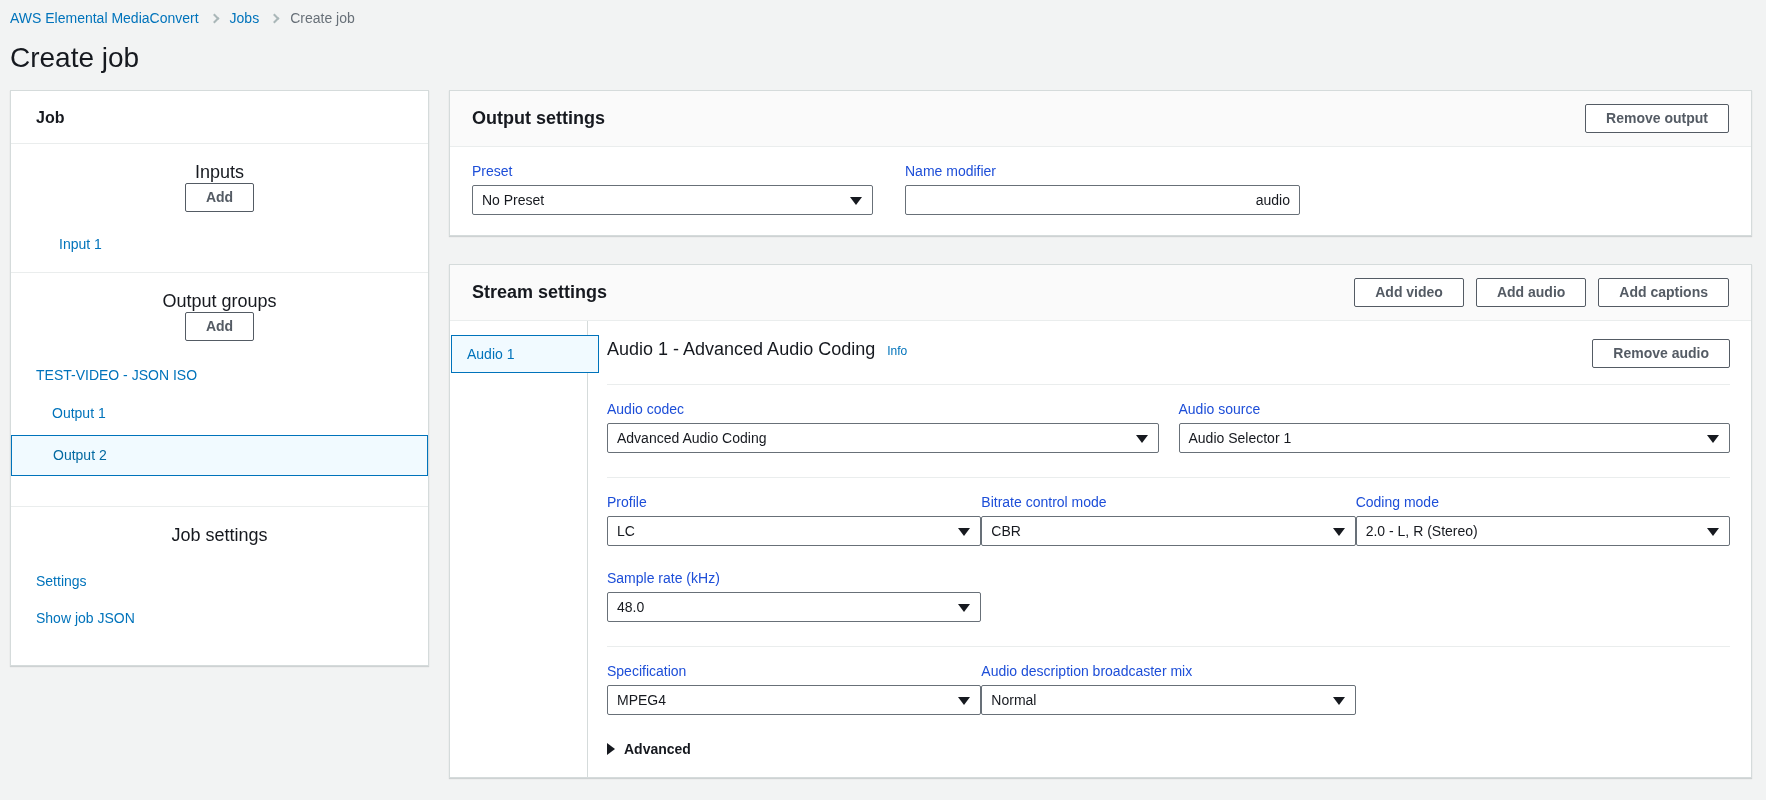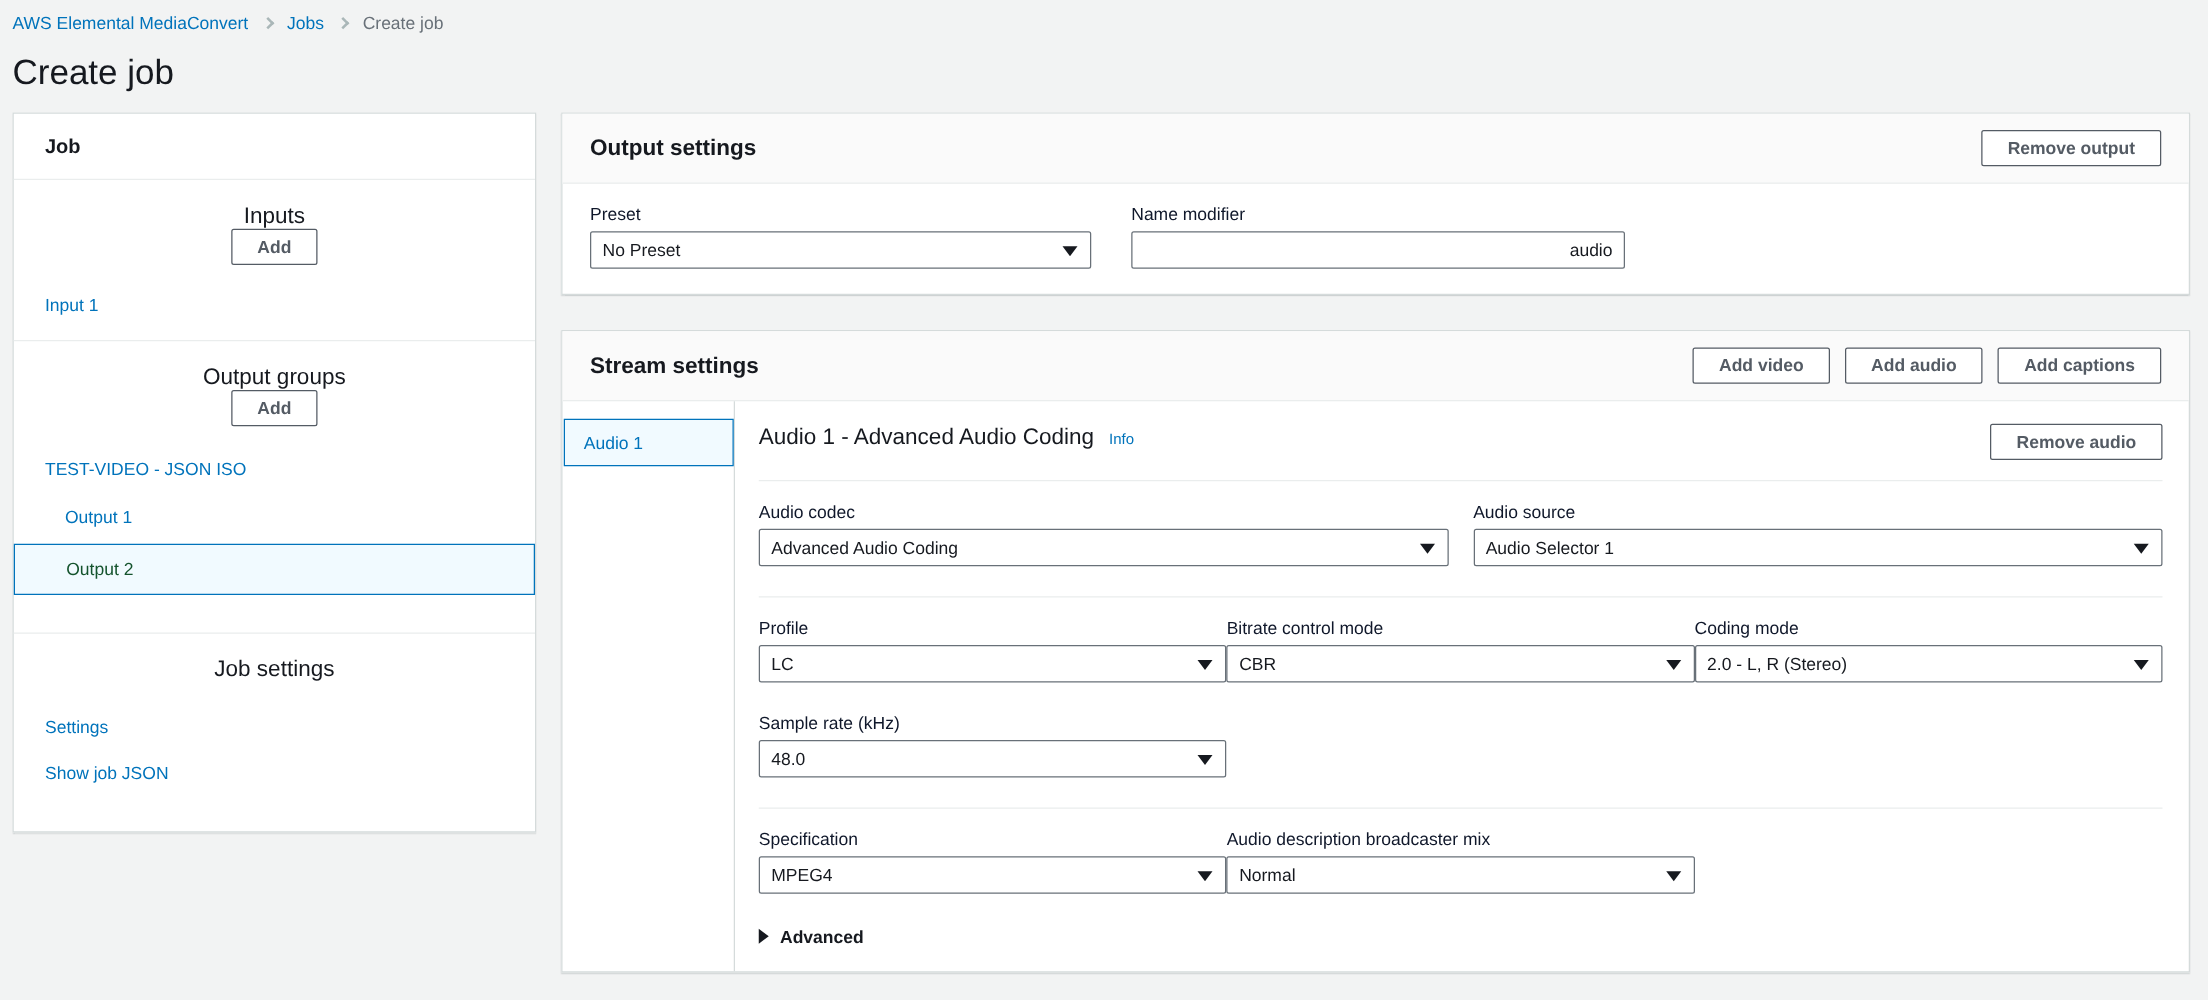--- a/index.html
+++ b/index.html
@@ -34,21 +34,21 @@
   .sb-sec-inputs { min-height:119px; }
   .sb-sec-groups { min-height:234px; }
   .sb-sec-jobsettings { min-height:158px; }
   .sb-title-row { display:flex; justify-content:space-between; align-items:center;flex-direction:column; }
   .sb-title { font-size:18px; font-weight:400; color:#16191f; }
   .sb-link { display:block; color:#0073bb; text-decoration:none; font-size:14px; }
   .indent { margin-left:16px; }
   .sb-selected-row {
     display:block; margin:14px -25px 2px; height:41px; line-height:39px;
     background:#f1faff; border:1px solid #0073bb;
-    color:#14532d; text-decoration:none; padding-left:41px; font-size:14px;
+    color:#0369a1; text-decoration:none; padding-left:41px; font-size:14px;
   }
 
   
   .btn {
     display:inline-block; background:#fff; border:1px solid #545b64; border-radius:2px;
     color:#545b64; font-weight:700; font-size:14px; line-height:17px;
     padding:5px 20px; cursor:pointer; font-family:inherit; white-space:nowrap;
   }
 
   
@@ -57,21 +57,21 @@
     display:flex; justify-content:space-between; align-items:center;
     height:56px; padding:0 22px; background:#fafafa; border-bottom:1px solid #eaeded;
   }
   .card-title { font-size:18px; font-weight:700; color:#16191f; }
   .header-btns { display:flex; gap:12px; }
 
   .output-card { margin-bottom:28px; }
   .output-body { display:flex; gap:32px; padding:16px 22px 20px; }
 
   
-  .field-label { display:block; font-size:14px; color:#0f172a; margin-bottom:6px; }
+  .field-label { display:block; font-size:14px; color:#1d4ed8; margin-bottom:6px; }
   .select {
     position:relative; height:30px; line-height:28px; background:#fff;
     border:1px solid #687078; border-radius:2px; padding:0 30px 0 9px;
     font-size:14px; color:#16191f; cursor:pointer;
     white-space:nowrap; overflow:hidden;
   }
   .select-arrow {
     position:absolute; right:10px; top:11px; width:0; height:0;
     border-left:6px solid transparent; border-right:6px solid transparent;
     border-top:8px solid #16191f;
@@ -79,21 +79,21 @@
   .text-input {
     height:30px; border:1px solid #687078; border-radius:2px; background:#fff;
     padding:0 9px; font-size:14px; color:#16191f; font-family:inherit; width:395px;text-align:right;
   }
   .w-preset { width:401px; }
 
   
   .stream-body { display:flex; }
   .tab-rail { width:138px; flex:none; border-right:1px solid #d5dbdb; padding-top:14px; min-height:426px; }
   .tab-audio1 {
-    display:block; margin-left:1px; width:136px; height:38px; line-height:36px;
+    display:block; margin-left:1px; width:148px; height:38px; line-height:36px;
     background:#f1faff; border:1px solid #0073bb; color:#0073bb;
     padding-left:15px; font-size:14px; text-decoration:none;
   }
   .panel { flex:1; padding:18px 21px 20px 19px; min-width:0; }
   .panel-head { display:flex; justify-content:space-between; align-items:flex-start; }
   .panel-title-wrap { display:flex; align-items:baseline; gap:12px; }
   .panel-title { font-size:18px; font-weight:400; color:#16191f; }
   .info-link { font-size:12px; color:#0073bb; text-decoration:none; }
   .divider { border-bottom:1px solid #eaeded; margin:16px 0 16px; }
   .grid2 { display:grid; grid-template-columns:1fr 1fr; column-gap:20px; }
@@ -124,21 +124,21 @@
 <div class="layout">
 
   <aside class="card sidebar">
     <div class="sb-header">Job</div>
 
     <div class="sb-section sb-sec-inputs">
       <div class="sb-title-row">
         <span class="sb-title">Inputs</span>
         <button class="btn">Add</button>
       </div>
-      <a href="#" class="sb-link" style="margin-top:24px;">Input 1</a>
+      <a href="#" class="sb-link" style="margin-top:24px;margin-left:23px;">Input 1</a>
     </div>
 
     <div class="sb-section sb-sec-groups">
       <div class="sb-title-row">
         <span class="sb-title">Output groups</span>
         <button class="btn">Add</button>
       </div>
       <a href="#" class="sb-link" style="margin-top:26px;">TEST-VIDEO - JSON ISO</a>
       <a href="#" class="sb-link indent" style="margin-top:22px;">Output 1</a>
       <a href="#" class="sb-selected-row">Output 2</a>

